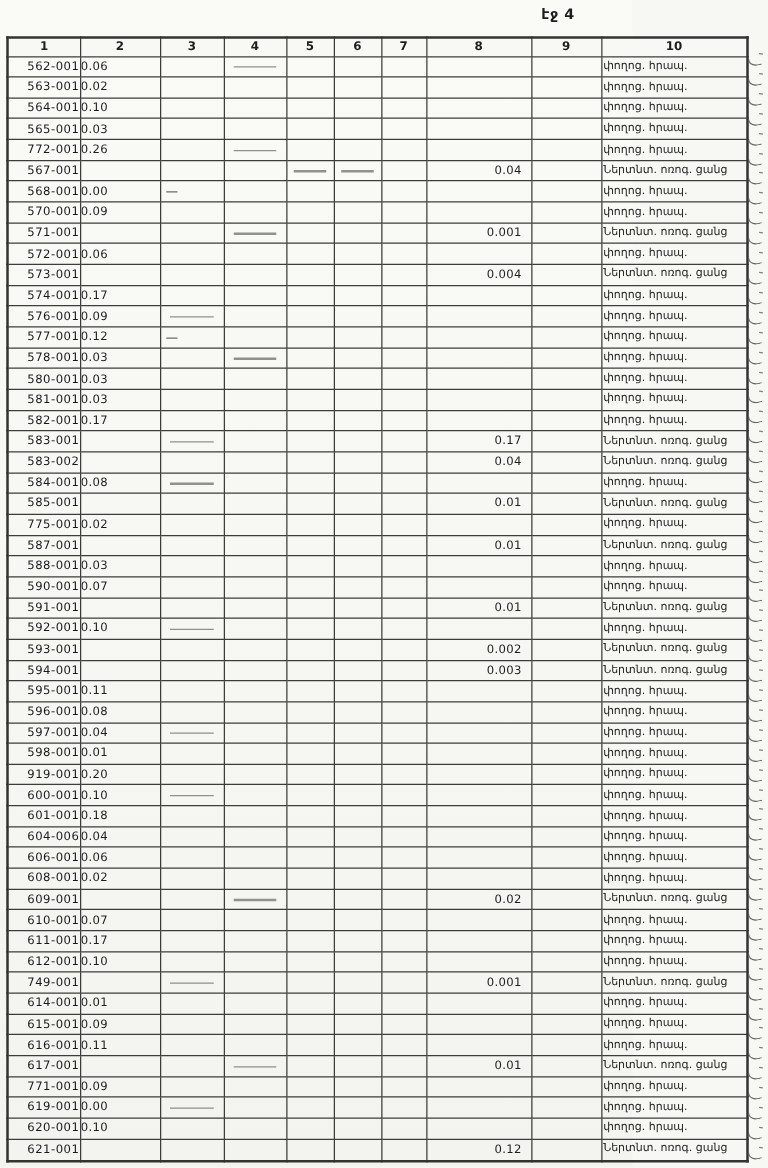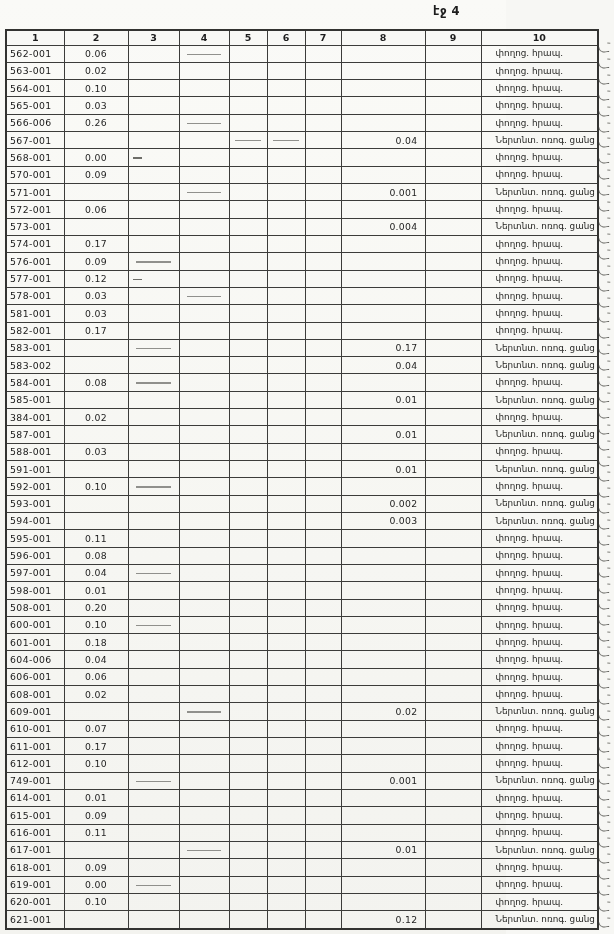--- a/index.html
+++ b/index.html
@@ -55,38 +55,38 @@
     background: #f8f8f5;
     border-bottom: 1.5px solid #333;
   }
   tbody td {
     font-size: 9.3px;
     vertical-align: middle;
     line-height: 1;
   }
   
   tbody td:nth-child(1) {
-    text-align: left;
+    text-align: right;
     padding-left: 3px;
     letter-spacing: 0.4px;
     color: #191919;
   }
   tbody td:nth-child(2) {
-    text-align: center;
+    text-align: left;
     letter-spacing: 0.3px;
     margin-left: 40px;
   }
   tbody td:nth-child(8) {
     text-align: right;
     padding-right: 7px;
     letter-spacing: 0.3px;
   }
   tbody td:nth-child(10) {
     text-align: left;
-    padding-left: 14px;
+    padding-left: 1px;
     font-size: 8.8px;
     color: #242422;
     margin-left: 32px;
   }
   
   td.streak::after {
     content: "";
     display: block;
     height: 1.3px;
     background: #6e6e6a;
@@ -212,21 +212,21 @@
           <td></td>
           <td></td>
           <td></td>
           <td></td>
           <td></td>
           <td></td>
           <td></td>
           <td>փողոց. հրապ.</td>
         </tr>
         <tr>
-          <td>566-006</td>
+          <td>772-001</td>
           <td>0.26</td>
           <td></td>
           <td class="streak"></td>
           <td></td>
           <td></td>
           <td></td>
           <td></td>
           <td></td>
           <td>փողոց. հրապ.</td>
         </tr>
@@ -344,20 +344,32 @@
           <td></td>
           <td class="streak"></td>
           <td></td>
           <td></td>
           <td></td>
           <td></td>
           <td></td>
           <td>փողոց. հրապ.</td>
         </tr>
         <tr>
+          <td>580-001</td>
+          <td>0.03</td>
+          <td></td>
+          <td></td>
+          <td></td>
+          <td></td>
+          <td></td>
+          <td></td>
+          <td></td>
+          <td>փողոց. հրապ.</td>
+        </tr>
+        <tr>
           <td>581-001</td>
           <td>0.03</td>
           <td></td>
           <td></td>
           <td></td>
           <td></td>
           <td></td>
           <td></td>
           <td></td>
           <td>փողոց. հրապ.</td>
@@ -416,21 +428,21 @@
           <td></td>
           <td></td>
           <td></td>
           <td></td>
           <td></td>
           <td>0.01</td>
           <td></td>
           <td>Ներտնտ. ոռոգ. ցանց</td>
         </tr>
         <tr>
-          <td>384-001</td>
+          <td>775-001</td>
           <td>0.02</td>
           <td></td>
           <td></td>
           <td></td>
           <td></td>
           <td></td>
           <td></td>
           <td></td>
           <td>փողոց. հրապ.</td>
         </tr>
@@ -452,20 +464,32 @@
           <td></td>
           <td></td>
           <td></td>
           <td></td>
           <td></td>
           <td></td>
           <td></td>
           <td>փողոց. հրապ.</td>
         </tr>
         <tr>
+          <td>590-001</td>
+          <td>0.07</td>
+          <td></td>
+          <td></td>
+          <td></td>
+          <td></td>
+          <td></td>
+          <td></td>
+          <td></td>
+          <td>փողոց. հրապ.</td>
+        </tr>
+        <tr>
           <td>591-001</td>
           <td></td>
           <td></td>
           <td></td>
           <td></td>
           <td></td>
           <td></td>
           <td>0.01</td>
           <td></td>
           <td>Ներտնտ. ոռոգ. ցանց</td>
@@ -548,21 +572,21 @@
           <td></td>
           <td></td>
           <td></td>
           <td></td>
           <td></td>
           <td></td>
           <td></td>
           <td>փողոց. հրապ.</td>
         </tr>
         <tr>
-          <td>508-001</td>
+          <td>919-001</td>
           <td>0.20</td>
           <td></td>
           <td></td>
           <td></td>
           <td></td>
           <td></td>
           <td></td>
           <td></td>
           <td>փողոց. հրապ.</td>
         </tr>
@@ -728,21 +752,21 @@
           <td></td>
           <td class="streak"></td>
           <td></td>
           <td></td>
           <td></td>
           <td>0.01</td>
           <td></td>
           <td>Ներտնտ. ոռոգ. ցանց</td>
         </tr>
         <tr>
-          <td>618-001</td>
+          <td>771-001</td>
           <td>0.09</td>
           <td></td>
           <td></td>
           <td></td>
           <td></td>
           <td></td>
           <td></td>
           <td></td>
           <td>փողոց. հրապ.</td>
         </tr>

